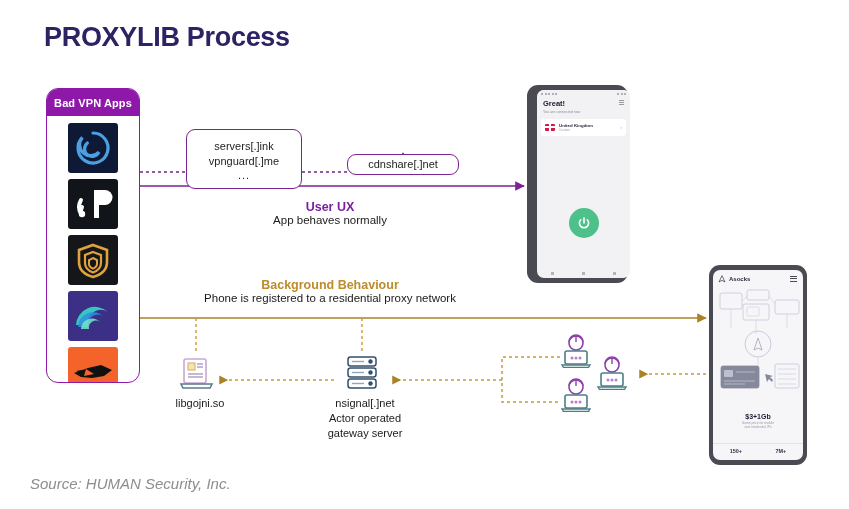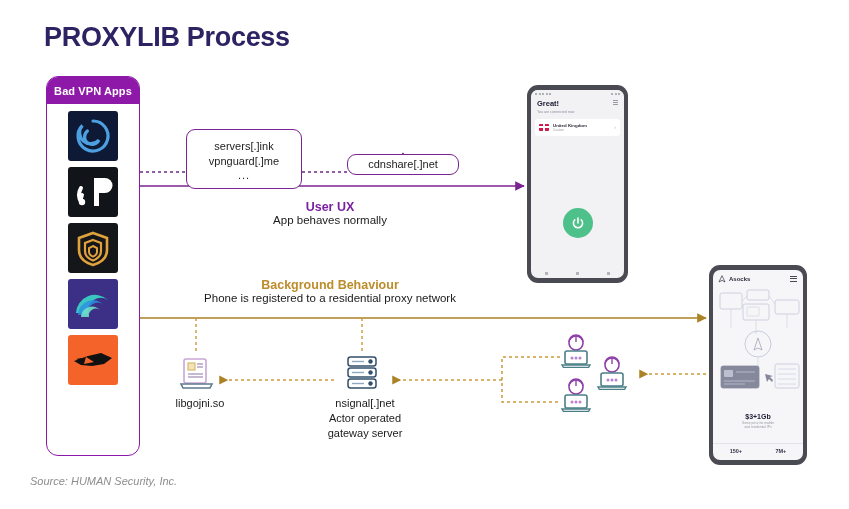--- a/index.html
+++ b/index.html
@@ -12,21 +12,21 @@
   .abs{position:absolute;}
 
   
   #page-title{
     left:44px;top:22px;
     font-size:27px;font-weight:bold;color:#2d2363;letter-spacing:-0.3px;
   }
 
   
   #apps-panel{
-    left:46px;top:76px;width:94px;height:380px;
+    left:46px;top:88px;width:94px;height:295px;
     border:1.6px solid #8e18a8;border-radius:12px;background:#ffffff;
     box-sizing:border-box;overflow:hidden;
   }
   #apps-panel-header{
     height:27px;background:#8e18a8;color:#ffffff;
     font-size:11px;font-weight:bold;display:flex;align-items:center;
     justify-content:center;letter-spacing:.1px;
   }
   #apps-list{padding:7px 0 0 0;display:flex;flex-direction:column;align-items:center;gap:6px;}
   .app-icon{width:50px;height:50px;border-radius:3px;position:relative;overflow:hidden;}
@@ -68,21 +68,21 @@
   #customers-label{left:470px;top:430px;width:245px;font-size:11px;color:#c08a2a;
      text-align:center;line-height:1.4;font-weight:normal;}
 
   
   #phone-vpn{
     left:527px;top:85px;width:101px;height:198px;
     background:#4a4a52;border-radius:11px;box-sizing:border-box;padding:5px 4px;
   }
   #phone-vpn-screen{
     width:100%;height:100%;background:#f2f2f4;border-radius:7px;
-    box-sizing:border-box;overflow:hidden;position:relative;
+    box-sizing:border-box;overflow:hidden;position:relative;margin-left:6px;
   }
   #vpn-statusbar{height:7px;background:#f2f2f4;display:flex;align-items:center;
     justify-content:space-between;padding:0 4px;}
   .sb-dots{display:flex;gap:1.5px;}
   .sb-dot{width:2px;height:2px;background:#9a9aa2;border-radius:50%;}
   #vpn-title{font-size:7.5px;font-weight:bold;color:#20203a;margin:2px 0 0 6px;}
   #vpn-subtitle{font-size:3.6px;color:#8e8ea0;margin:1.5px 0 0 6px;}
   #vpn-menu-icon{position:absolute;right:6px;top:10px;width:5px;}
   #vpn-menu-icon div{height:1px;background:#9a9aa2;margin-bottom:1.2px;}
   #vpn-country-row{
@@ -121,21 +121,21 @@
   #asocks-diagram{position:absolute;left:4px;top:18px;width:86px;height:110px;opacity:.55;}
   #asocks-price{position:absolute;left:0;bottom:30px;width:100%;text-align:center;}
   #asocks-price-value{font-size:7px;font-weight:bold;color:#22223a;}
   #asocks-price-sub{font-size:3.3px;color:#9a9aa6;line-height:1.4;margin-top:1px;}
   #asocks-stats{position:absolute;bottom:6px;left:0;width:100%;
      display:flex;justify-content:space-around;border-top:.8px solid #e2e2e8;padding-top:4px;}
   .asocks-stat{font-size:5.5px;font-weight:bold;color:#33334a;}
 
   
   #source-caption{
-    left:30px;top:475px;font-size:11px;font-style:italic;color:#8d8d8d;
+    left:30px;top:475px;font-size:15px;font-style:italic;color:#8d8d8d;
   }
 
   svg.overlay{position:absolute;left:0;top:0;width:849px;height:509px;pointer-events:none;}
 </style>
 </head>
 <body>
 
 <div class="stage">
 
   <div class="abs" id="page-title">PROXYLIB Process</div>

